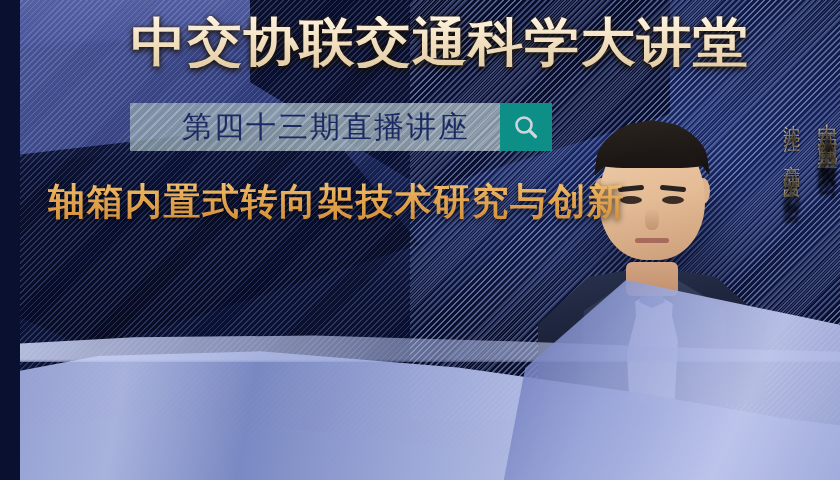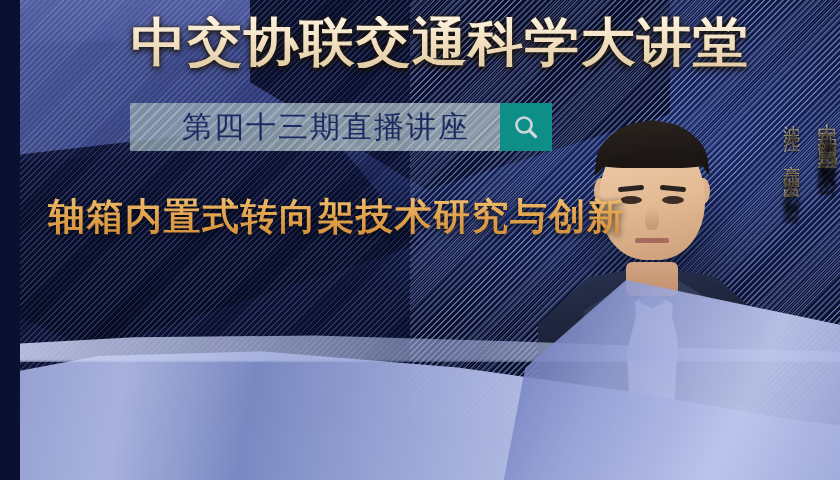--- a/index.html
+++ b/index.html
@@ -144,21 +144,21 @@
   .search-btn{
     width:52px; height:48px; flex:0 0 52px;
     background:#0d8f88;
     display:flex; align-items:center; justify-content:center;
     position:relative; z-index:2;
   }
   .search-btn svg{ display:block; }
 
   
   .subtitle{
-    position:absolute; left:28px; top:192px; width:580px;
+    position:absolute; left:28px; top:177px; width:580px;
     font-family:"DejaVu Sans","Liberation Sans",sans-serif;
     font-weight:bold; font-size:37px; letter-spacing:1.5px;
     white-space:nowrap;
     background:linear-gradient(180deg,#f3c678 0%, #e3a44f 45%, #cf8b35 100%);
     -webkit-background-clip:text; background-clip:text;
     -webkit-text-fill-color:transparent;
     color:#e0a352;
     filter:drop-shadow(0 2px 3px rgba(0,0,0,.7));
   }
 

